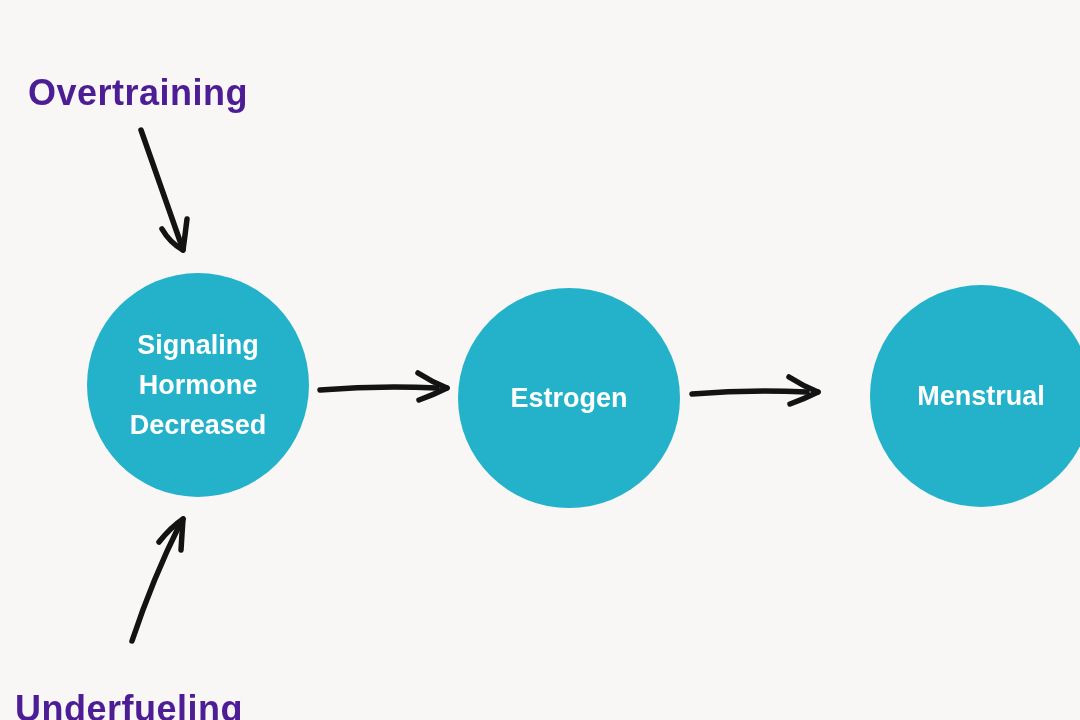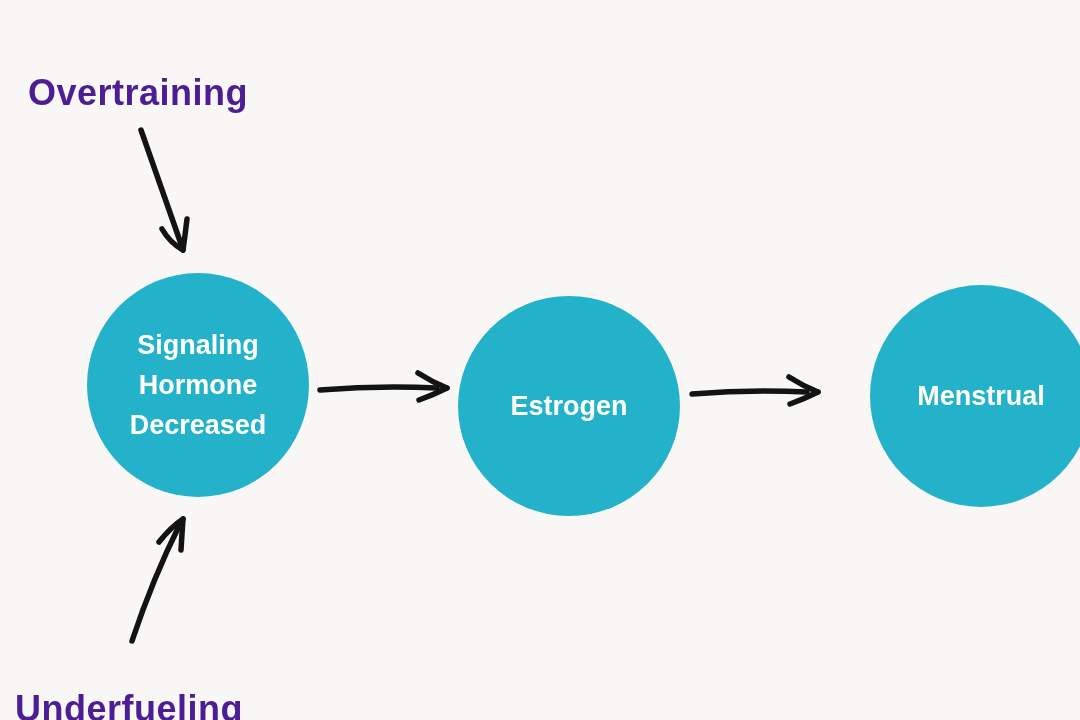--- a/index.html
+++ b/index.html
@@ -43,21 +43,21 @@
     position: absolute;
     border-radius: 50%;
     background: #24b2ca;
     display: flex;
     flex-direction: column;
     align-items: center;
     justify-content: center;
     text-align: center;
   }
   #node-1 { left: 87px;  top: 273px; width: 222px; height: 224px; }
-  #node-2 { left: 458px; top: 296px; width: 222px; height: 220px; }
+  #node-2 { left: 458px; top: 288px; width: 222px; height: 220px; }
   #node-3 { left: 870px; top: 285px; width: 222px; height: 222px; }
   .node-line {
     color: #ffffff;
     font-size: 27px;
     font-weight: bold;
     line-height: 40px;
     white-space: nowrap;
   }
 </style>
 </head>

